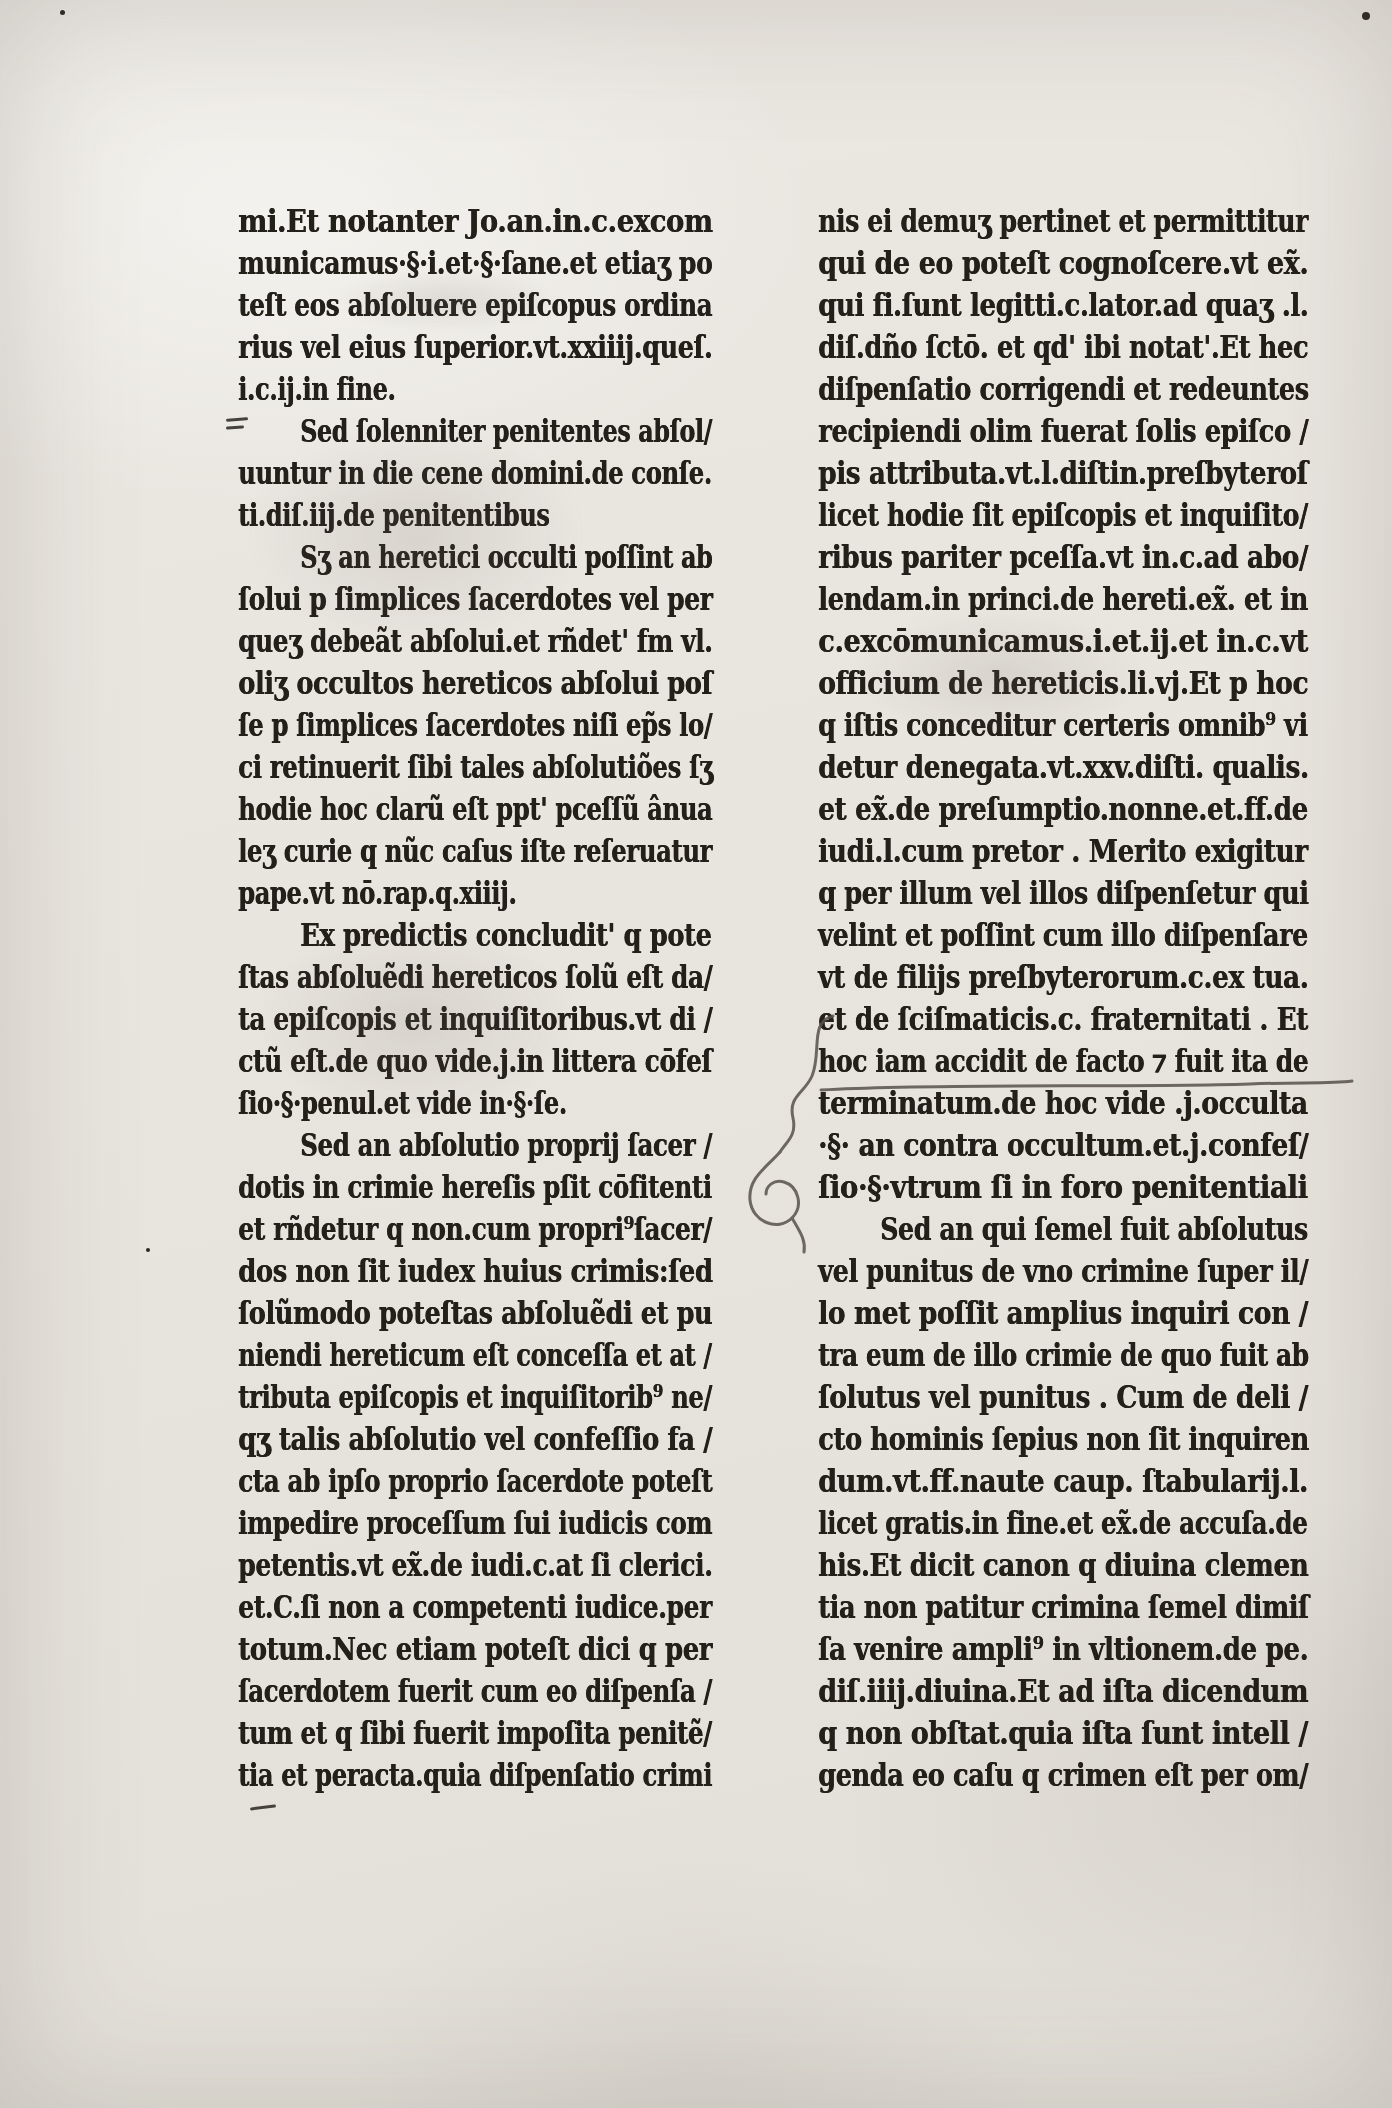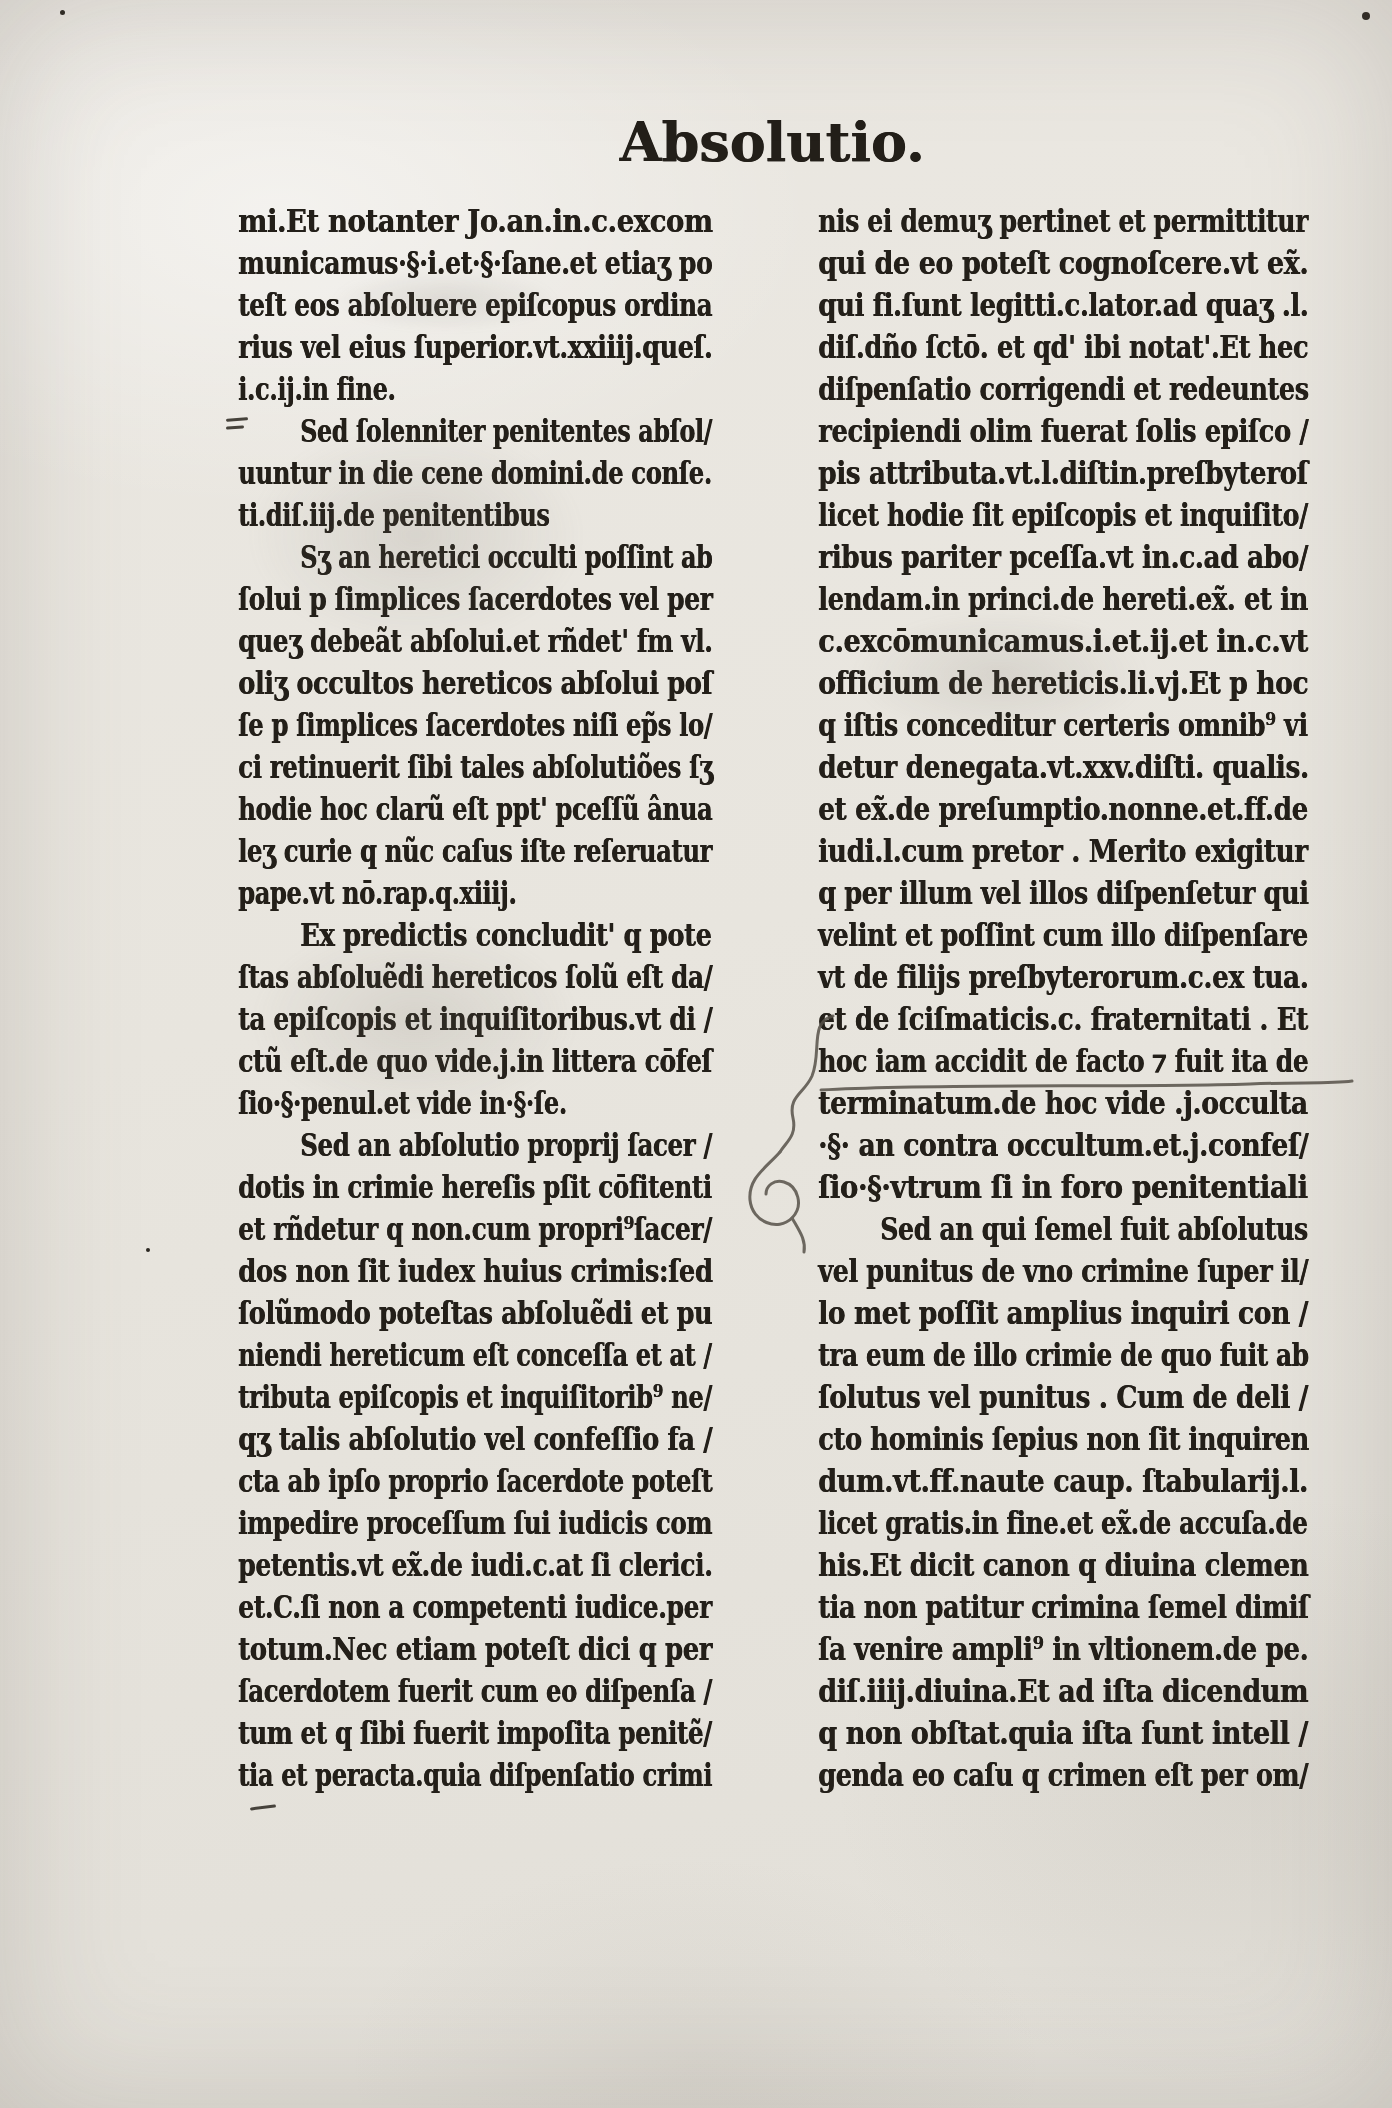--- a/index.html
+++ b/index.html
@@ -75,21 +75,20 @@
     height: 3px;
     border-radius: 2px;
     pointer-events: none;
   }
 </style>
 </head>
 <body>
 
 <div class="page">
 
-  <h1 class="header">Absolutio.</h1>
 
   <div class="col col-left" id="col-left">
       <div class="line" style="transform: scaleX(0.888);">mi.Et notanter Jo.an.in.c.excom</div>
       <div class="line" style="transform: scaleX(0.812);">municamus·§·i.et·§·ſane.et etiaʒ po</div>
       <div class="line" style="transform: scaleX(0.801);">teſt eos abſoluere epiſcopus ordina</div>
       <div class="line" style="transform: scaleX(0.82);">rius vel eius ſuperior.vt.xxiiij.queſ.</div>
       <div class="line" style="transform: scaleX(0.78);">i.c.ij.in fine.</div>
       <div class="line indent" style="transform: scaleX(0.769);">Sed ſolenniter penitentes abſol/</div>
       <div class="line" style="transform: scaleX(0.783);">uuntur in die cene domini.de conſe.</div>
       <div class="line" style="transform: scaleX(0.78);">ti.diſ.iij.de penitentibus</div>

